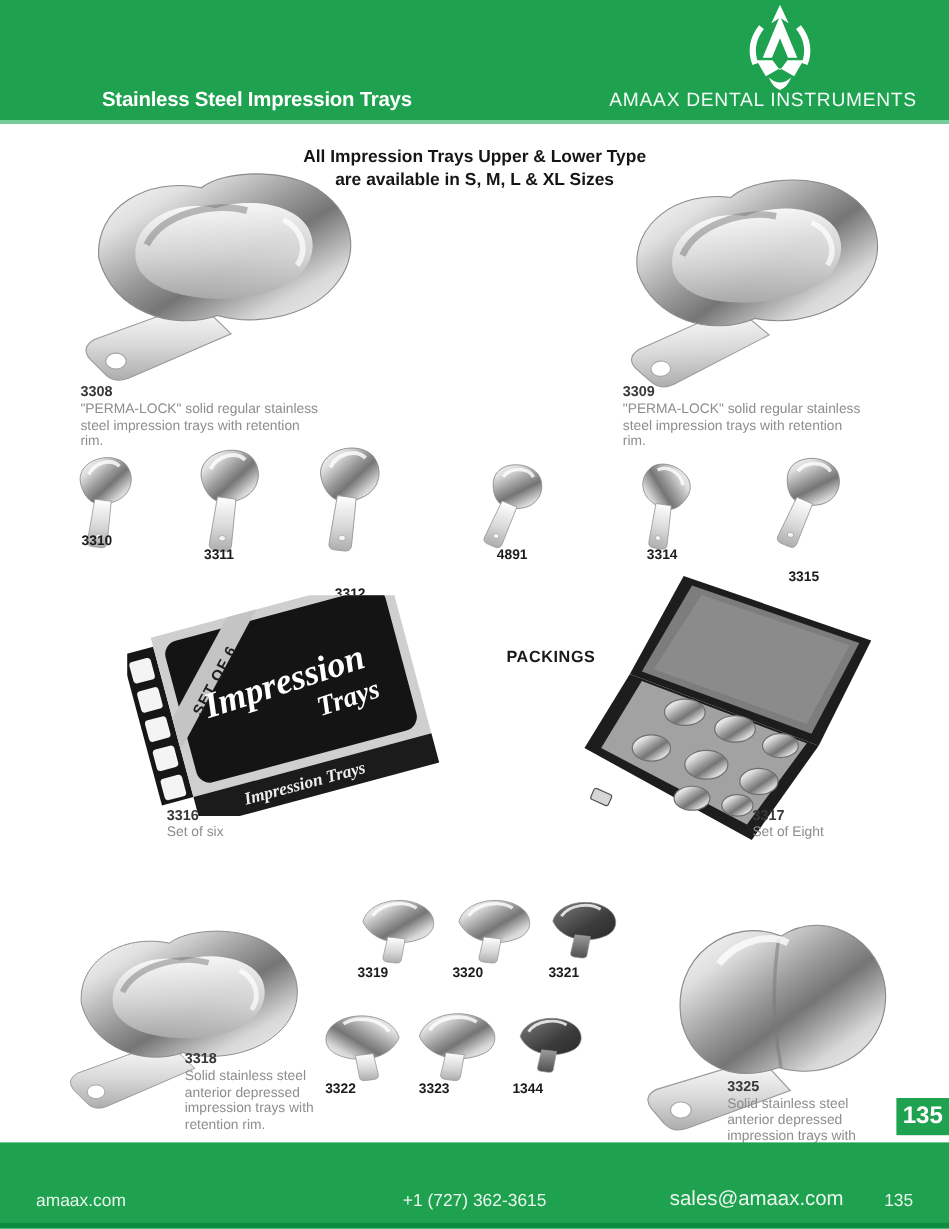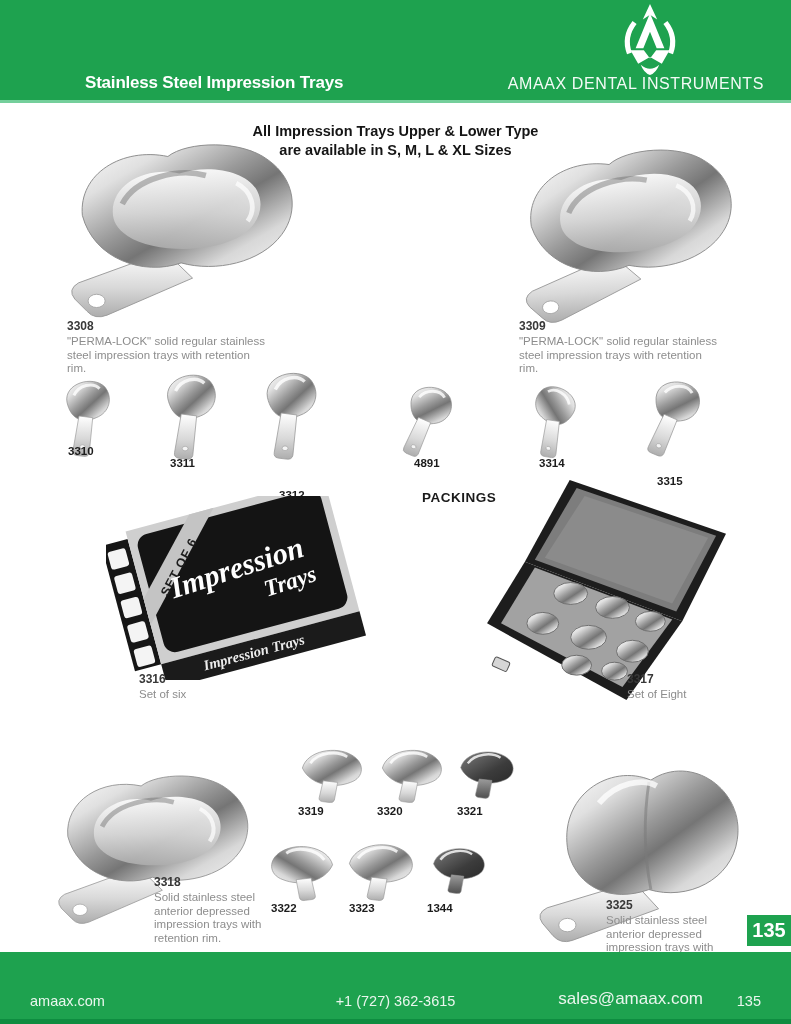--- a/index.html
+++ b/index.html
@@ -20,21 +20,21 @@
   
   .intro{position:absolute;left:0;top:122px;width:791px;text-align:center;color:#151515;font-size:14.5px;font-weight:bold;line-height:19px;}
 
   
   .photo{position:absolute;}
   .photo svg{width:100%;height:100%;display:block;}
   .prod-text{position:absolute;}
   .num{font-weight:bold;font-size:12px;color:#383838;margin-bottom:2px;}
   .desc,.caption{font-size:11.5px;line-height:13.5px;color:#8d8d8d;}
   .small-num{position:absolute;font-weight:bold;font-size:11.5px;color:#1c1c1c;}
-  .packings{position:absolute;left:379px;top:490px;font-size:13.5px;font-weight:bold;color:#1a1a1a;letter-spacing:0.5px;padding-left:43px;}
+  .packings{position:absolute;left:379px;top:540px;font-size:13.5px;font-weight:bold;color:#1a1a1a;letter-spacing:0.5px;padding-left:43px;}
 
   
   .tray svg{--f1:url(#gMet);--f2:url(#gMetSoft);}
   .tray.dk svg{--f1:url(#gDark);--f2:url(#gDark2);}
   .tray.flip svg{transform:scaleX(-1);}
   .tray.lean svg{transform:rotate(16deg);}
   .tray.lean.flip svg{transform:rotate(16deg) scaleX(-1);}
 
   
   .page-tab{position:absolute;right:0;top:915px;width:44px;height:31px;background:var(--green);color:#fff;

